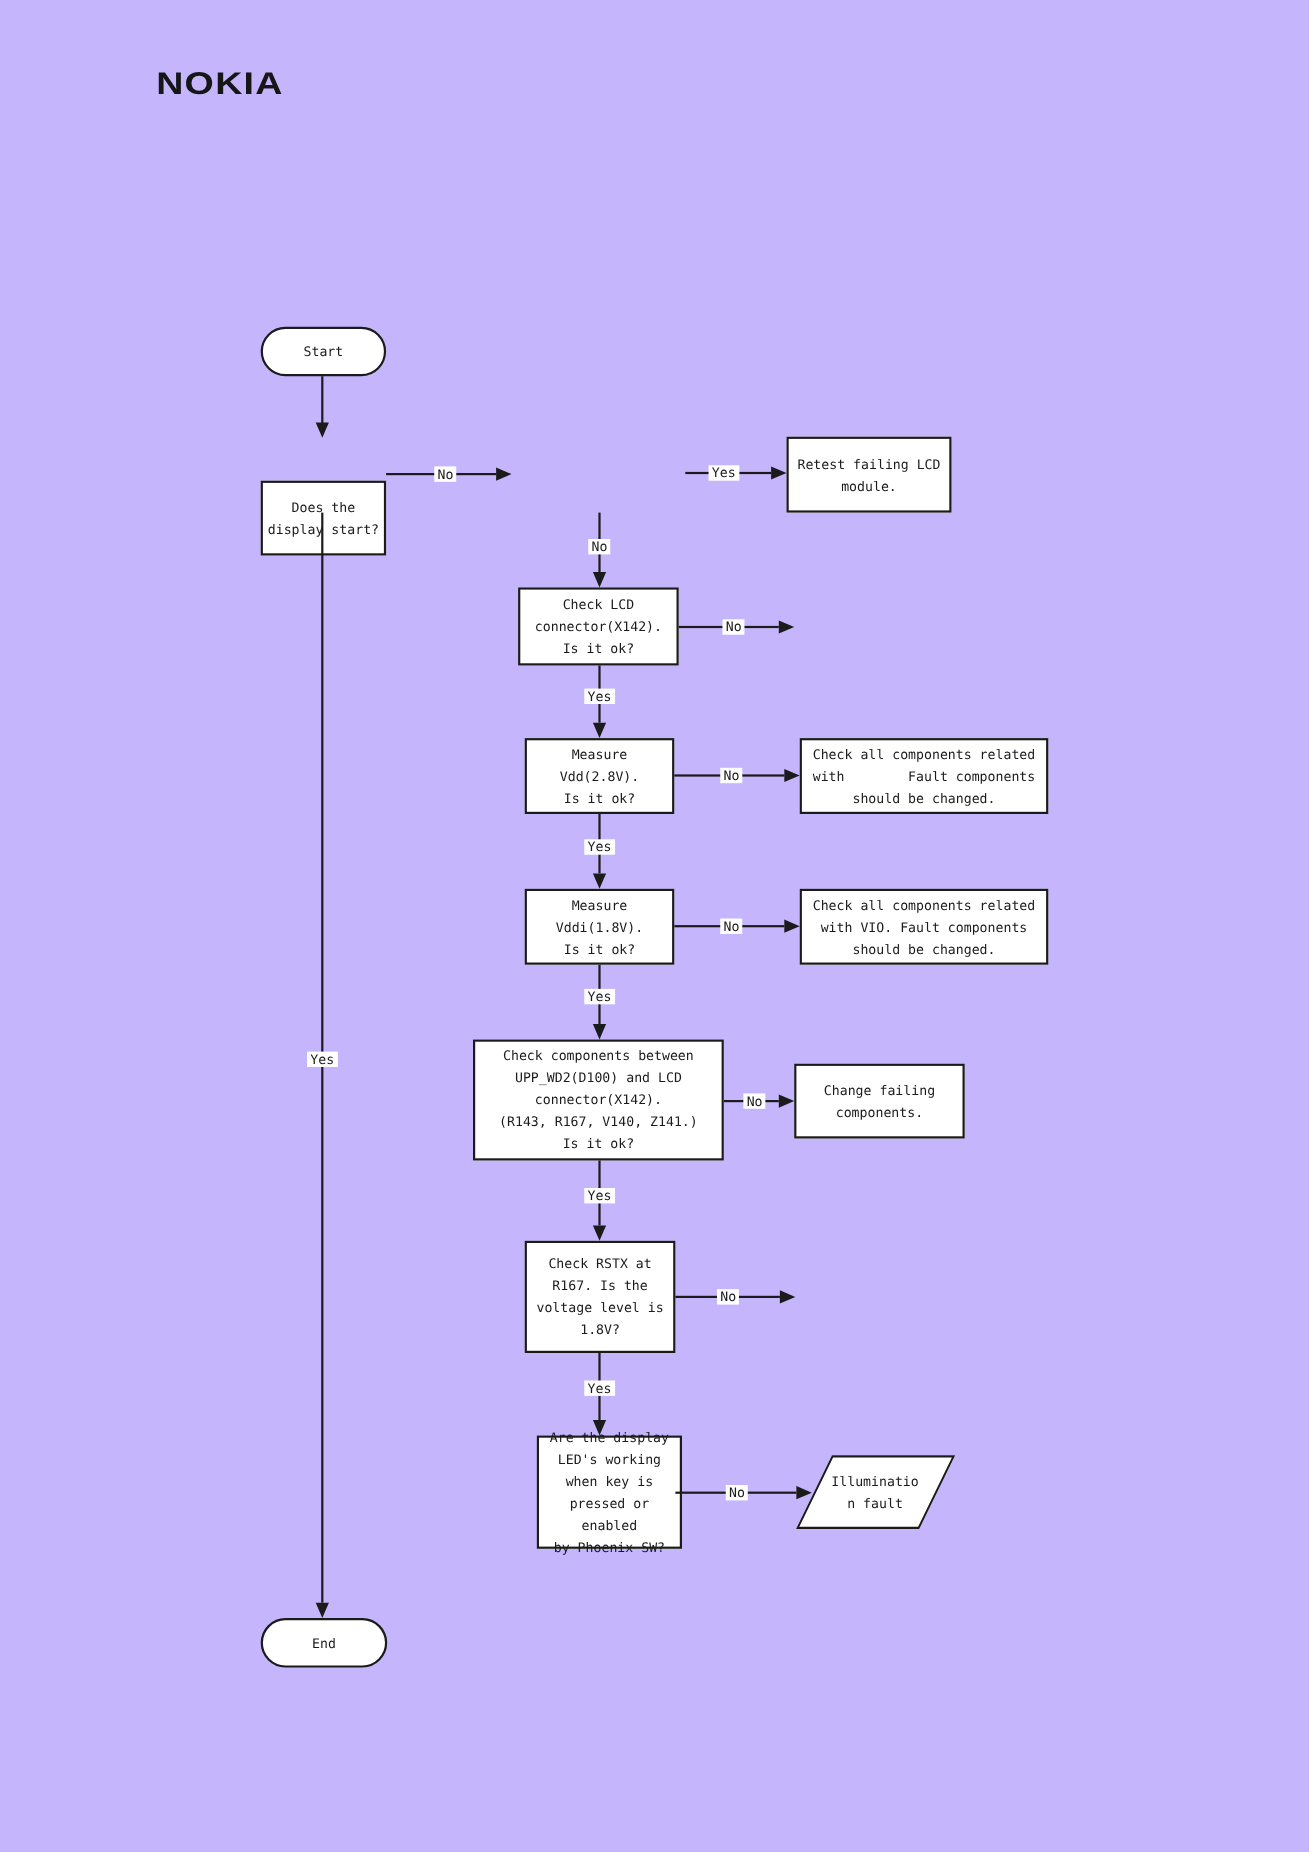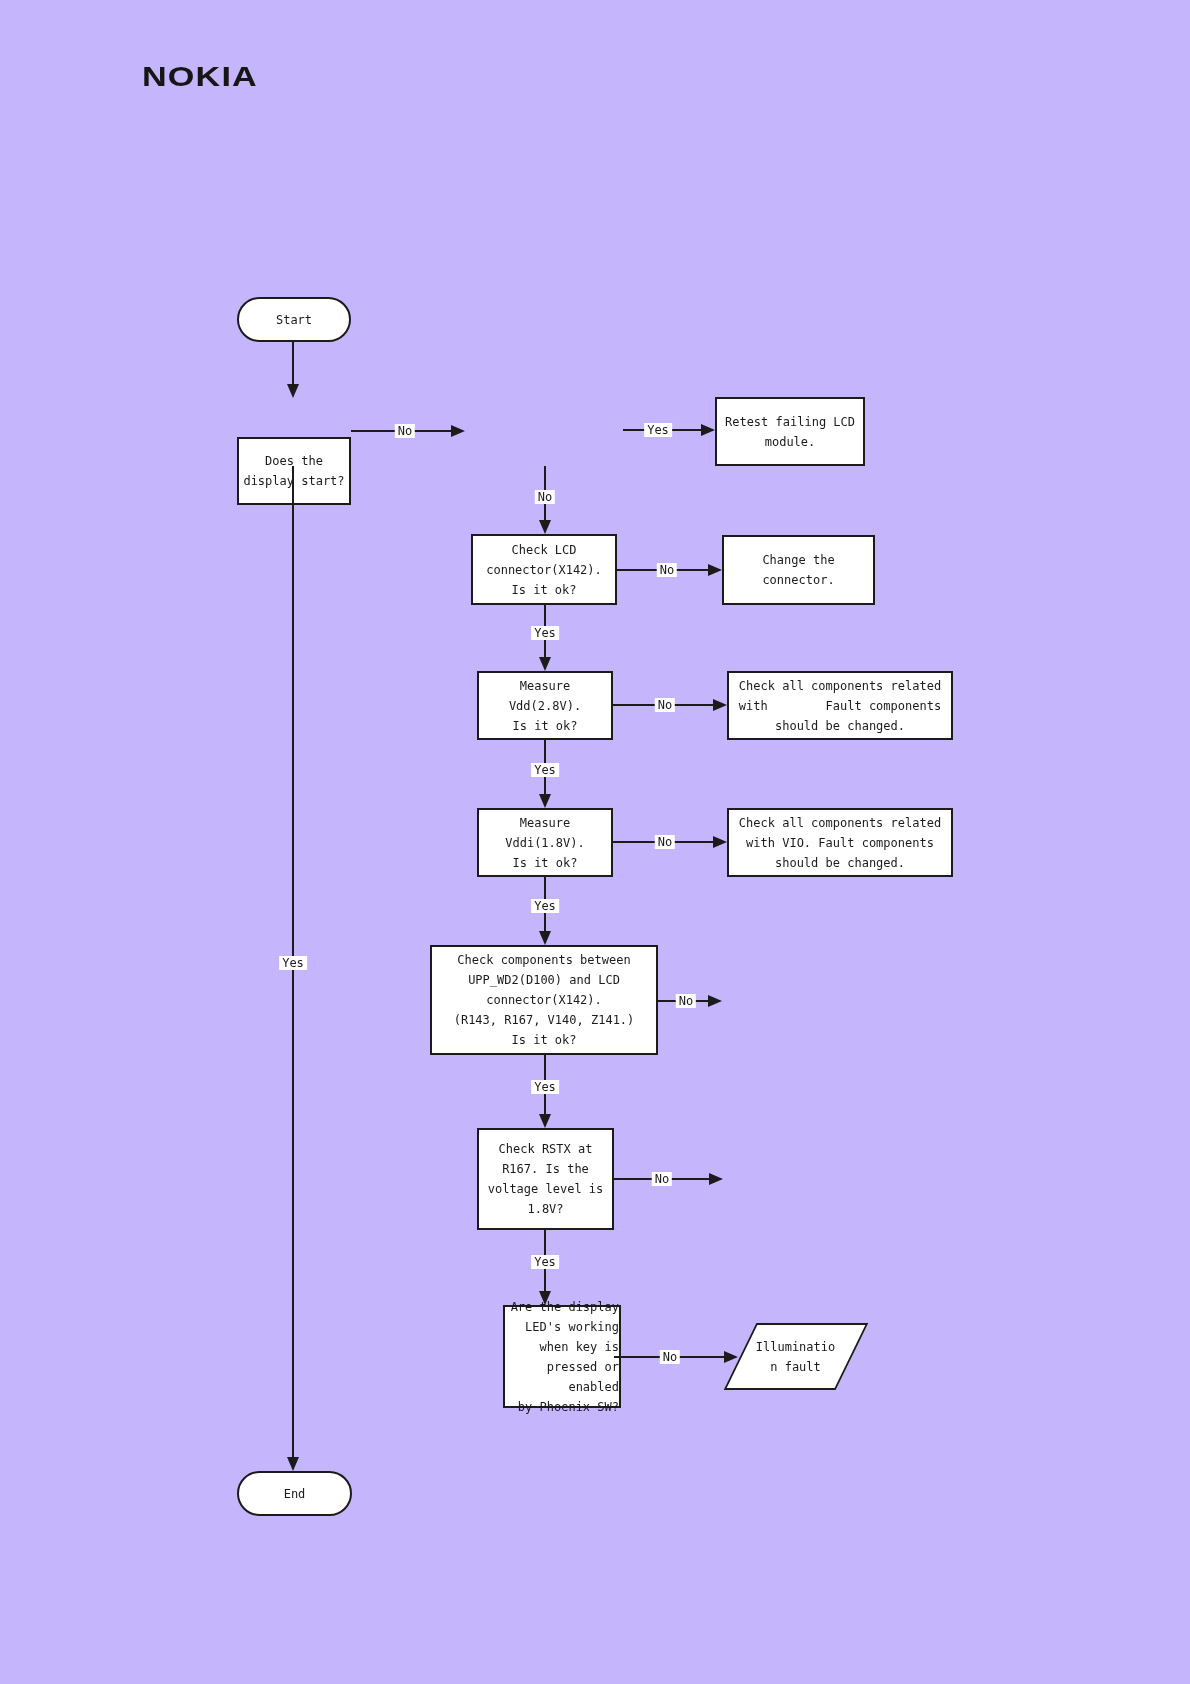--- a/index.html
+++ b/index.html
@@ -57,44 +57,44 @@
   <div class="node oval" style="left:237px; top:297px; width:114px; height:45px;">Start</div>
   <div class="node oval" style="left:237px; top:1471px; width:115px; height:45px;">End</div>
 
   <div class="node box" style="left:237px; top:398px; width:114px; height:68px;margin-top:39px;">Does the
 display start?</div>
   <div class="node box" style="left:715px; top:397px; width:150px; height:69px;">Retest failing LCD
 module.</div>
   <div class="node box" style="left:471px; top:534px; width:146px; height:71px;">Check LCD
 connector(X142).
 Is it ok?</div>
-  <div class="node box" style="left:722px; top:535px; width:153px; height:70px;">Change the
-connector.</div>
   <div class="node box" style="left:477px; top:671px; width:136px; height:69px;">Measure
 Vdd(2.8V).
 Is it ok?</div>
   <div class="node box" style="left:727px; top:671px; width:226px; height:69px;">Check all components related
 with        Fault components
 should be changed.</div>
   <div class="node box" style="left:477px; top:808px; width:136px; height:69px;">Measure
 Vddi(1.8V).
 Is it ok?</div>
   <div class="node box" style="left:727px; top:808px; width:226px; height:69px;">Check all components related
 with VIO. Fault components
 should be changed.</div>
   <div class="node box" style="left:430px; top:945px; width:228px; height:110px;">Check components between
 UPP_WD2(D100) and LCD
 connector(X142).
 (R143, R167, V140, Z141.)
 Is it ok?</div>
+  <div class="node box" style="left:722px; top:967px; width:155px; height:68px;">Change failing
+components.</div>
   <div class="node box" style="left:477px; top:1128px; width:137px; height:102px;">Check RSTX at
 R167. Is the
 voltage level is
 1.8V?</div>
-  <div class="node box" style="left:503px; top:1305px; width:118px; height:103px;text-align:right;">Are the display
+  <div class="node box" style="left:488px; top:1305px; width:132px; height:103px;">Are the display
 LED's working
 when key is
 pressed or enabled
 by Phoenix SW?</div>
 
   <div class="para" style="left:740px; top:1323px; width:112px; height:67px;">
     <span class="para-inner">Illuminatio
 n fault</span>
   </div>
 

